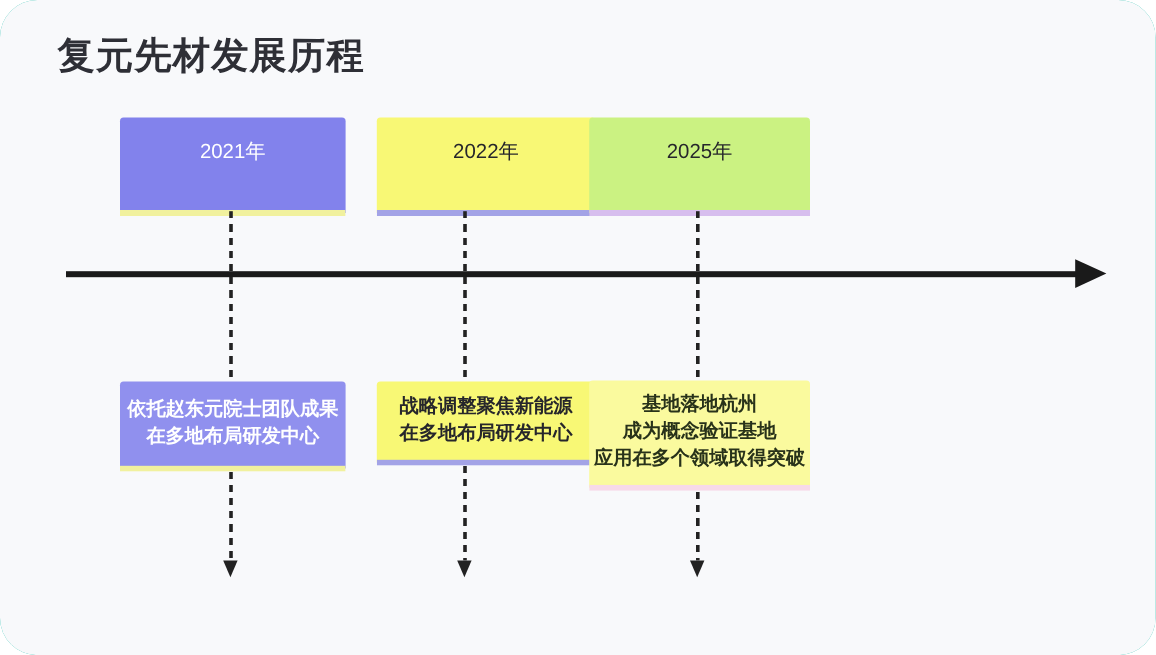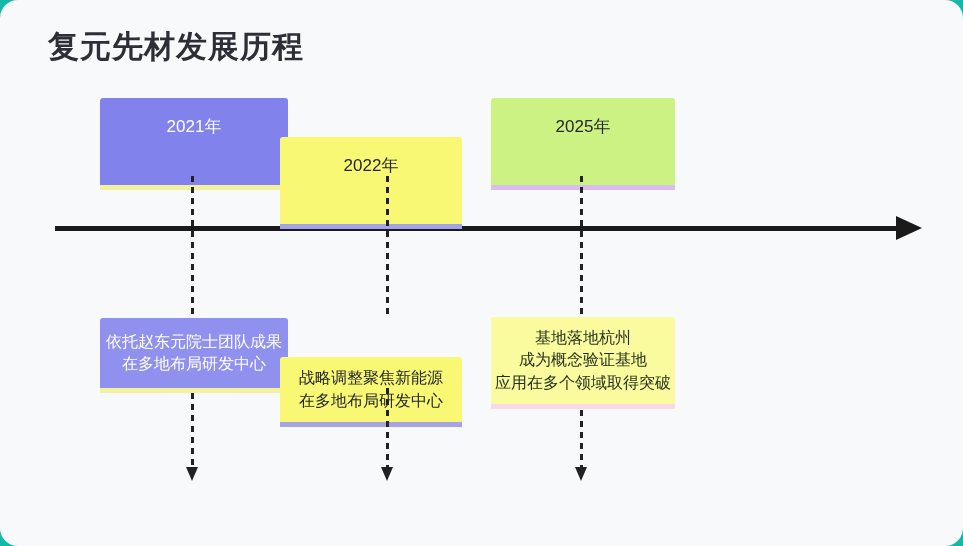--- a/index.html
+++ b/index.html
@@ -7,76 +7,77 @@
     padding: 0;
     background: #ffffff;
     font-family: "Liberation Sans", "DejaVu Sans", sans-serif;
   }
   .canvas {
     position: relative;
     width: 963px;
     height: 546px;
     background: #14b8a6;
     overflow: hidden;
+    border-radius: 31px;
   }
   .card {
     position: absolute;
     inset: 0;
     border-radius: 18px;
     background: #f8f9fb;
   }
   .page-title {
     position: absolute;
     left: 48px;
     top: 26px;
     margin: 0;
     font-size: 31px;
     font-weight: 800;
     letter-spacing: 1px;
     color: #2e2f36;
   }
   
   .c0 { left: 100px; width: 188px; }
-  .c1 { left: 280px; width: 182px; margin-top: 39px; }
+  .c1 { left: 314px; width: 182px; }
   .c2 { left: 491px; width: 184px; }
   .x0 { left: 192px; }
   .x1 { left: 387px; }
   .x2 { left: 581px; }
 
   .year-box {
     position: absolute;
     top: 98px;
     height: 73px;
     box-sizing: content-box;
     border-bottom: 5px solid transparent;
     border-radius: 3px 3px 0 0;
     display: flex;
     align-items: center;
     justify-content: center;
-    padding-bottom: 14px;
+    padding-bottom: 4px;
   }
   .year-box .year-label {
     font-size: 17px;
     font-weight: 500;
     transform: translateY(-8px);
   }
 
   .desc-box {
     position: absolute;
     box-sizing: content-box;
     border-bottom: 5px solid transparent;
     border-radius: 3px 3px 0 0;
     display: flex;
     align-items: center;
     justify-content: center;
     text-align: center;
   }
   .desc-box .desc-text {
     font-size: 16px;
-    font-weight: 400;
+    font-weight: 700;
     line-height: 1.4;
     white-space: pre-line;
   }
   .desc-box.c0 { top: 318px; height: 70px; }
   .desc-box.c1 { top: 318px; height: 65px; }
   .desc-box.c2 { top: 317px; height: 87px; }
 
   .axis-line {
     position: absolute;
     left: 55px;

